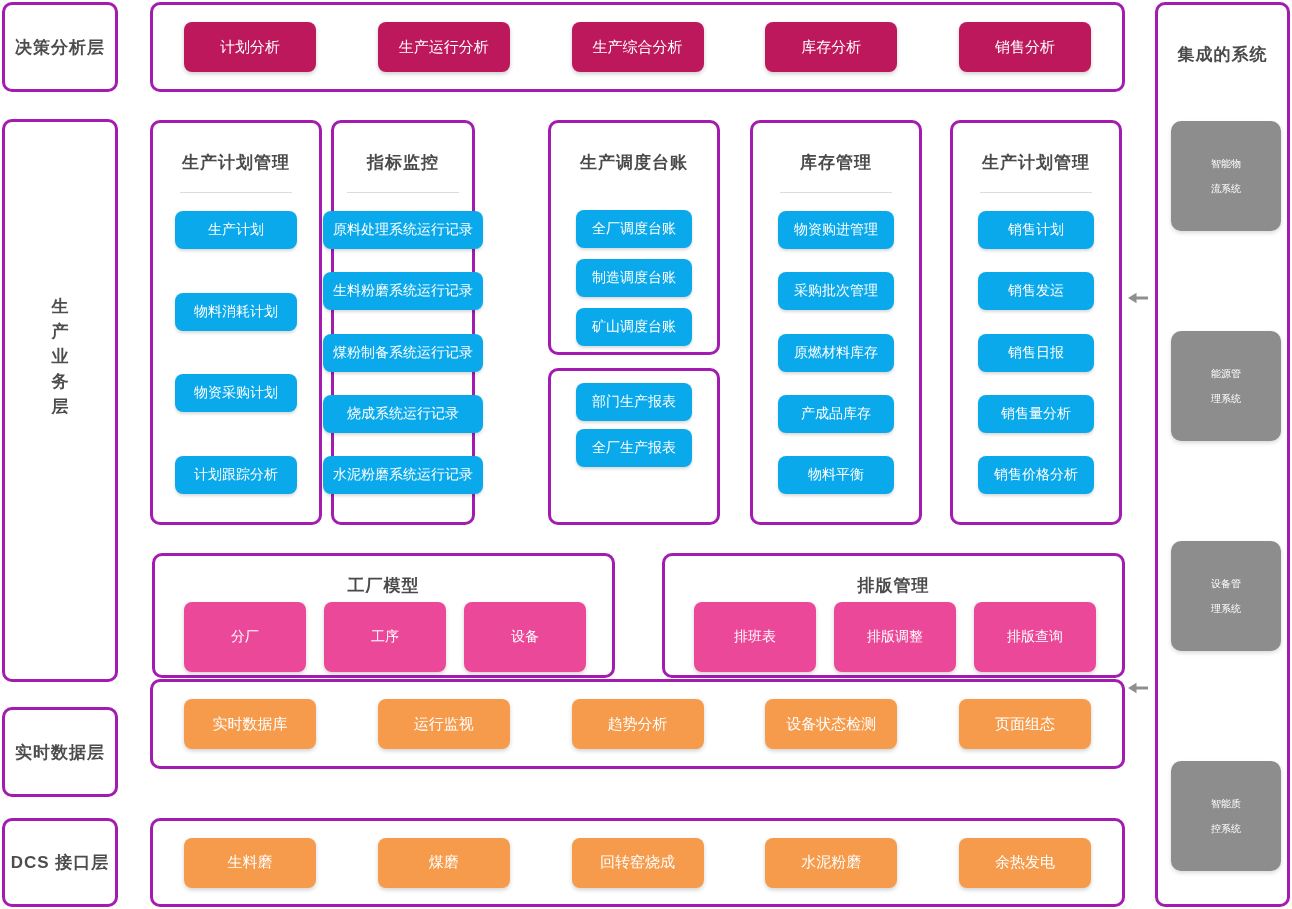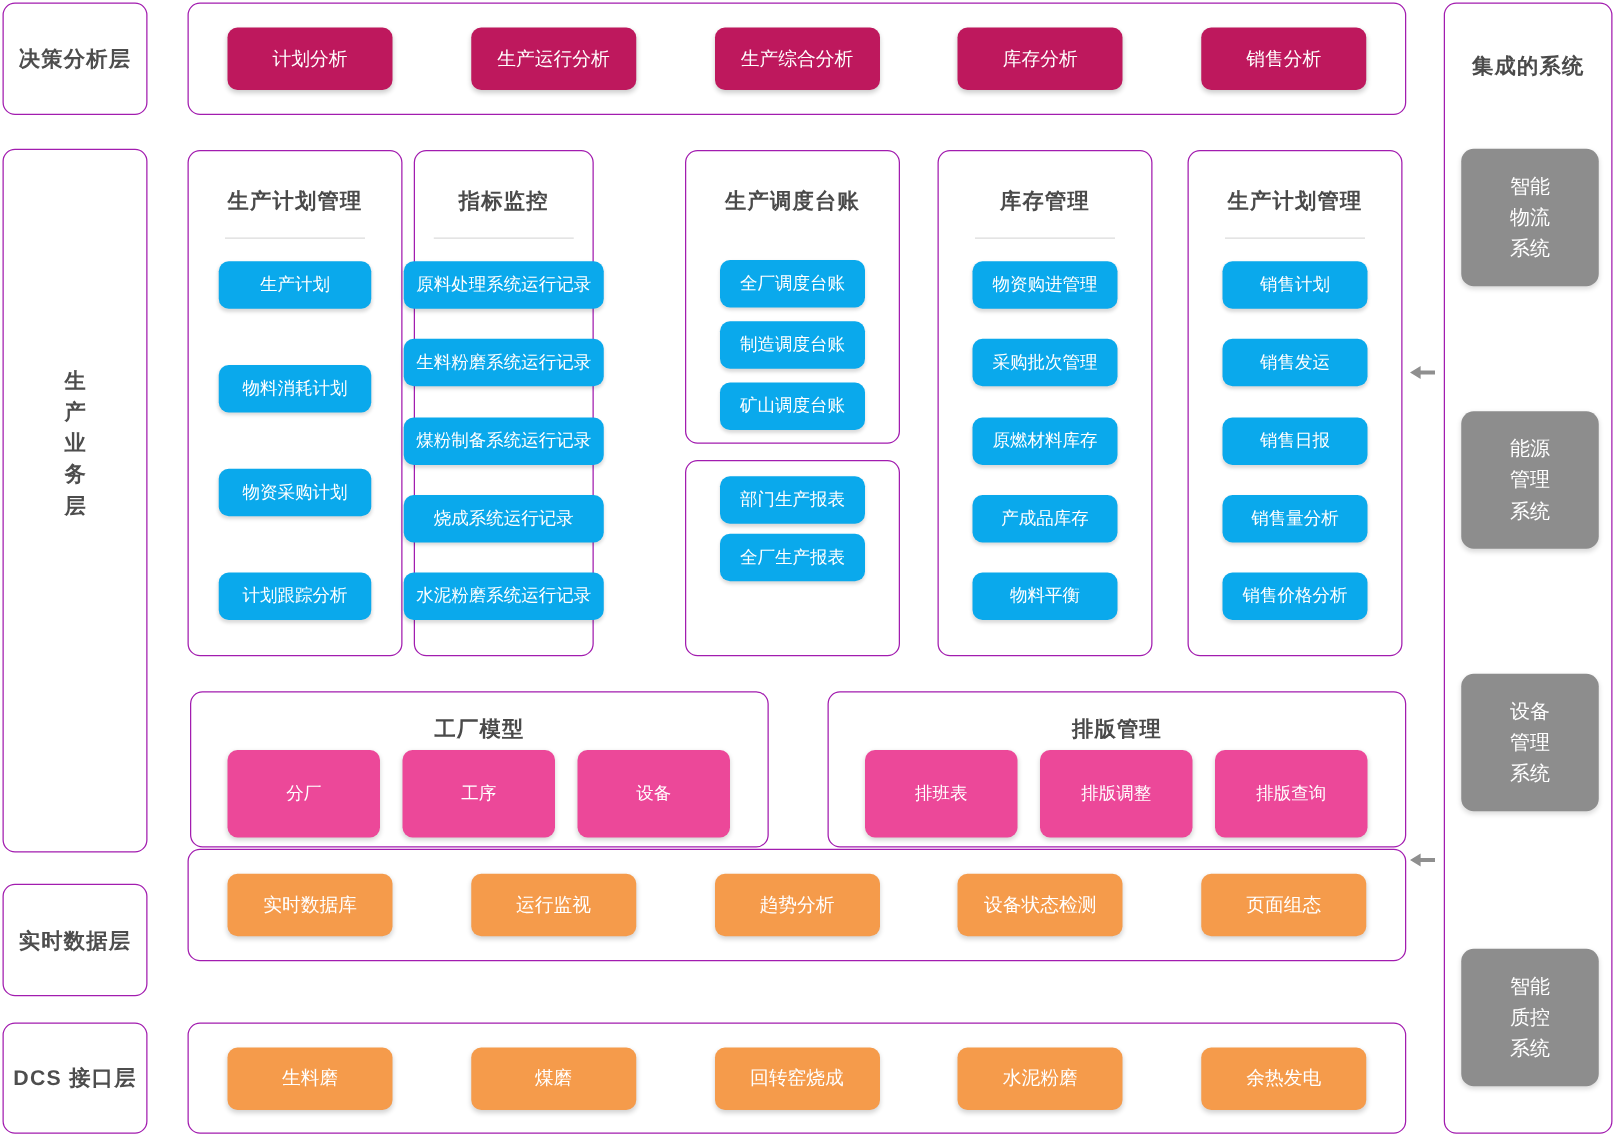--- a/index.html
+++ b/index.html
@@ -1,20 +1,20 @@
 <!DOCTYPE html>
 <html><head>
 <meta charset="utf-8">
 <style>
   * { margin:0; padding:0; box-sizing:border-box; }
   html,body { width:1292px; height:909px; background:#ffffff;
     font-family:"Liberation Sans","DejaVu Sans",sans-serif; }
   #app { position:relative; width:1292px; height:909px; overflow:hidden; }
 
-  .panel { position:absolute; background:#fff; border:1px solid #a21caf;
+  .panel { position:absolute; background:#fff; border:3px solid #a21caf;
     border-radius:10px; }
 
   
   .layer-label { display:flex; align-items:center; justify-content:center;
     font-size:17px; font-weight:600; color:#4d4d4d; letter-spacing:1px; }
   #p-decision-label { left:2px; top:2px; width:116px; height:90px; }
   #p-production-label { left:2px; top:119px; width:116px; height:563px;
     align-items:flex-start; padding-top:172px; }
   #p-production-label .vtext { width:20px; line-height:25px; word-break:break-all;
     text-align:center; letter-spacing:0; }
@@ -67,21 +67,21 @@
   
   .model-panel .panel-title { padding-top:18px; }
   .model-btns { display:flex; margin-top:5px; padding-left:29px; gap:18px; }
   #p-factory { left:152px; top:553px; width:463px; height:125px; }
   #p-sched   { left:662px; top:553px; width:463px; height:125px; }
 
   
   #p-right { left:1155px; top:2px; width:135px; height:905px; }
   #p-right .panel-title { padding-top:38px; }
   .gray-box { position:absolute; left:13px; width:110px; height:110px;
-    background:#8d8d8d; border-radius:10px; color:#fff; font-size:16px;
+    background:#8d8d8d; border-radius:10px; color:#fff; font-size:10px;
     display:flex; align-items:center; justify-content:center; cursor:pointer;
     box-shadow:0 2px 4px rgba(0,0,0,0.15); }
   .gray-box .wrap { width:34px; line-height:25px; word-break:break-all;
     text-align:center; font-weight:500; }
   #sys-0 { top:116px; } #sys-1 { top:326px; } #sys-2 { top:536px; } #sys-3 { top:756px; }
 
   .flow-arrow { position:absolute; width:20px; height:14px; }
   #arrow-0 { left:1128px; top:291px; }
   #arrow-1 { left:1128px; top:681px; }
 </style>

